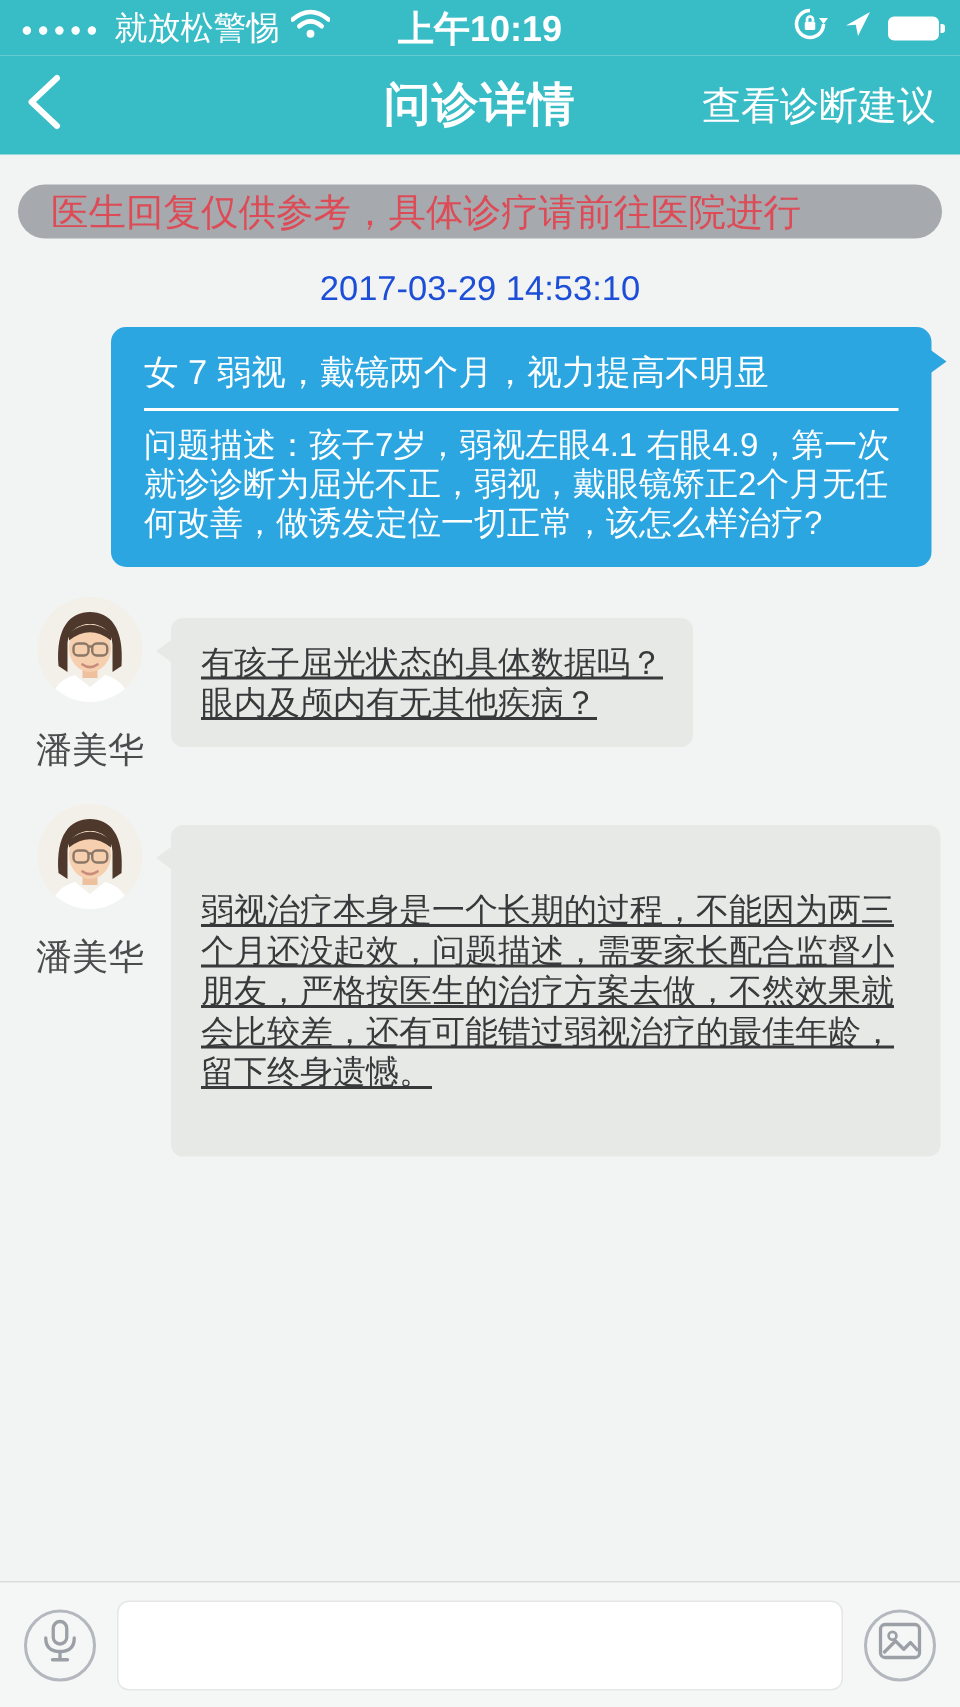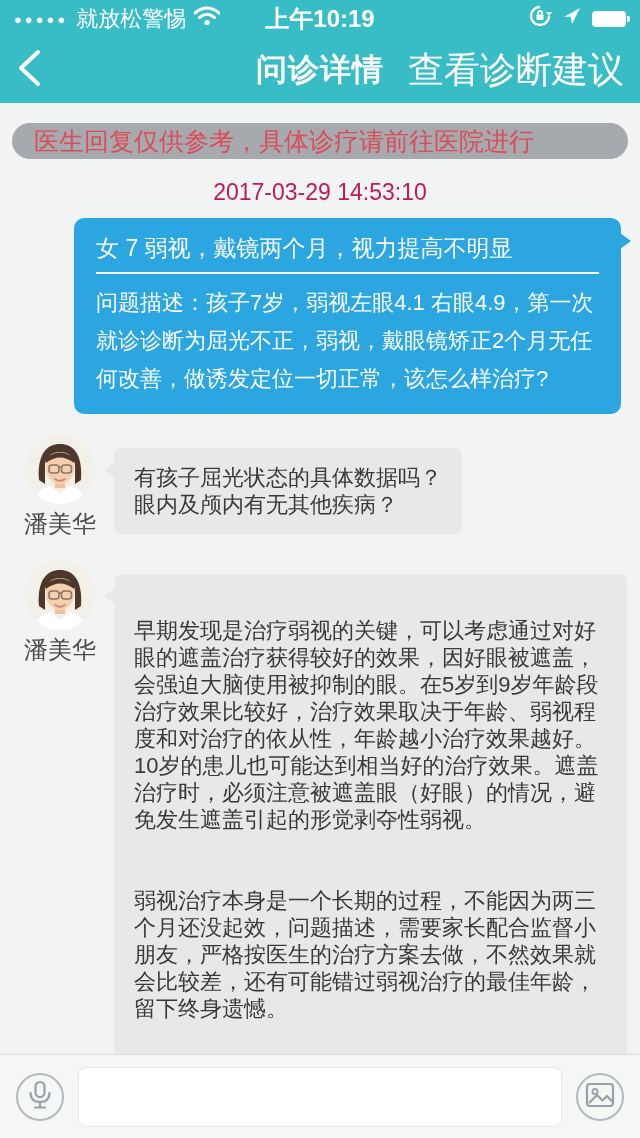--- a/index.html
+++ b/index.html
@@ -24,50 +24,50 @@
   
   .nav-bar{
     height:66px; background:#38bcc6; color:#fff; flex:0 0 auto;
     display:flex; align-items:center; padding:0 16px; position:relative;font-family:Liberation Mono, monospace;
   }
   .back-btn{ width:60px; height:100%; display:flex; align-items:center; cursor:pointer; }
   .nav-title{
     position:absolute; left:50%; transform:translateX(-50%);
     font-size:31px; font-weight:bold; letter-spacing:1px;
   }
-  .nav-action{ margin-left:auto; font-size:36px; cursor:pointer; }
+  .nav-action{ margin-left:auto; font-size:26px; cursor:pointer; }
   
   .chat{ flex:1 1 auto; overflow:hidden; padding:0 0 10px 0; }
   .notice{
     margin:20px 12px 0; height:36px; background:#a6a9ad; border-radius:26px;
     display:flex; align-items:center; padding:0 22px;
     color:#dd4b57; font-size:25px; overflow:hidden; white-space:nowrap;
   }
-  .timestamp{ margin-top:20px; text-align:center; color:#be185d; font-size:23px; }
+  .timestamp{ margin-top:20px; text-align:center; color:#1d4ed8; font-size:23px; }
   .msg-right{ display:flex; justify-content:center; padding:0 19px 0 74px; }
   .msg-right.first{ margin-top:12px; }
   .bubble{ position:relative; border-radius:10px; font-size:22px; line-height:27px; }
   .bubble.blue{ background:#2ba6e1; color:#fff; }
   .bubble.blue::after{
     content:""; position:absolute; right:-10px; top:15px; width:0; height:0;
     border-top:8px solid transparent; border-bottom:8px solid transparent;
     border-left:11px solid #2ba6e1;
   }
   .pbubble{ width:100%; padding:15px 22px 16px; }
   .b-title{ font-size:23px; line-height:30px; }
   .b-div{ height:2px; background:#fff; margin:9px 0 10px; }
-  .b-body{ font-size:22px; line-height:38px; }
+  .b-body{ font-size:22px; line-height:26px; }
   .msg-left{ display:flex; align-items:flex-start; padding:0 13px 0 24px; margin-top:20px; }
   .avatar-col{ flex:0 0 70px; display:flex; flex-direction:column; align-items:center; }
   .avatar{ width:70px; height:70px; border-radius:50%; overflow:hidden; background:#f3efe9; cursor:pointer; }
   .avatar svg{ display:block; }
-  .dname{ margin-top:4px; font-size:24px; color:#4a4c4e; white-space:nowrap; }
+  .dname{ margin-top:16px; font-size:24px; color:#4a4c4e; white-space:nowrap; }
   .bubble.gray{
     background:#e6e9e6; color:#38393b; margin-left:18px; margin-top:14px;
-    padding:16px 20px; border-radius:8px; max-width:515px; white-space:pre-line;
+    padding:16px 20px; border-radius:8px; max-width:515px; white-space:pre-line;text-decoration:underline;
   }
   .bubble.gray::before{
     content:""; position:absolute; left:-10px; top:14px; width:0; height:0;
     border-top:8px solid transparent; border-bottom:8px solid transparent;
     border-right:11px solid #e6e9e6;
   }
   .bubble.gray p + p{ margin-top:27px; }
   
   .composer{
     flex:0 0 84px; background:#f5f6f6; border-top:1px solid #dcdcdc;
@@ -182,21 +182,20 @@
             <path d="M21 29 Q35 18 49 29 L49 24 Q35 13 21 24 Z" fill="#4e382c"></path>
             <rect x="24" y="31" width="10" height="8" rx="3" fill="none" stroke="#8a7767" stroke-width="1.6"></rect>
             <rect x="36.5" y="31" width="10" height="8" rx="3" fill="none" stroke="#8a7767" stroke-width="1.6"></rect>
             <line x1="34" y1="33" x2="36.5" y2="33" stroke="#8a7767" stroke-width="1.6"></line>
             <path d="M30 45 Q35 48.5 40 45" fill="none" stroke="#c98b7a" stroke-width="1.8" stroke-linecap="round"></path>
           </svg>
         </div>
         <div class="dname">潘美华</div>
       </div>
       <div class="bubble gray">
-        <p>早期发现是治疗弱视的关键，可以考虑通过对好眼的遮盖治疗获得较好的效果，因好眼被遮盖，会强迫大脑使用被抑制的眼。在5岁到9岁年龄段治疗效果比较好，治疗效果取决于年龄、弱视程度和对治疗的依从性，年龄越小治疗效果越好。10岁的患儿也可能达到相当好的治疗效果。遮盖治疗时，必须注意被遮盖眼（好眼）的情况，避免发生遮盖引起的形觉剥夺性弱视。</p>
         <p>弱视治疗本身是一个长期的过程，不能因为两三个月还没起效，问题描述，需要家长配合监督小朋友，严格按医生的治疗方案去做，不然效果就会比较差，还有可能错过弱视治疗的最佳年龄，留下终身遗憾。</p>
       </div>
     </div>
 
   </div>
 
   <div class="composer">
     <div class="round-btn">
       <span>
         <svg width="28" height="30" viewBox="0 0 28 30">

